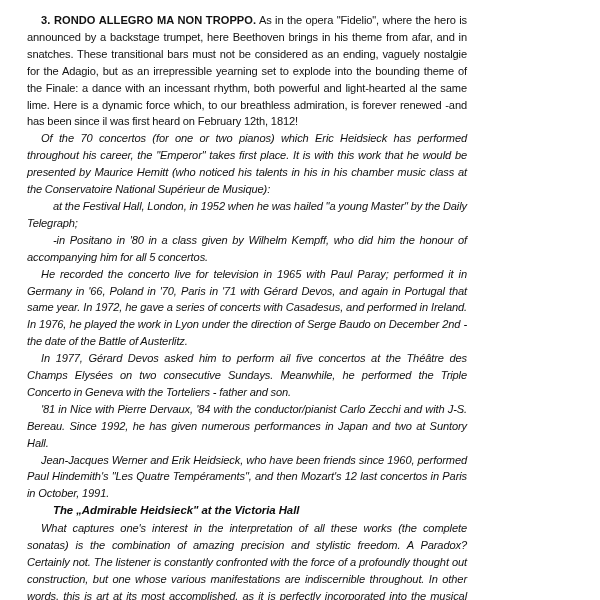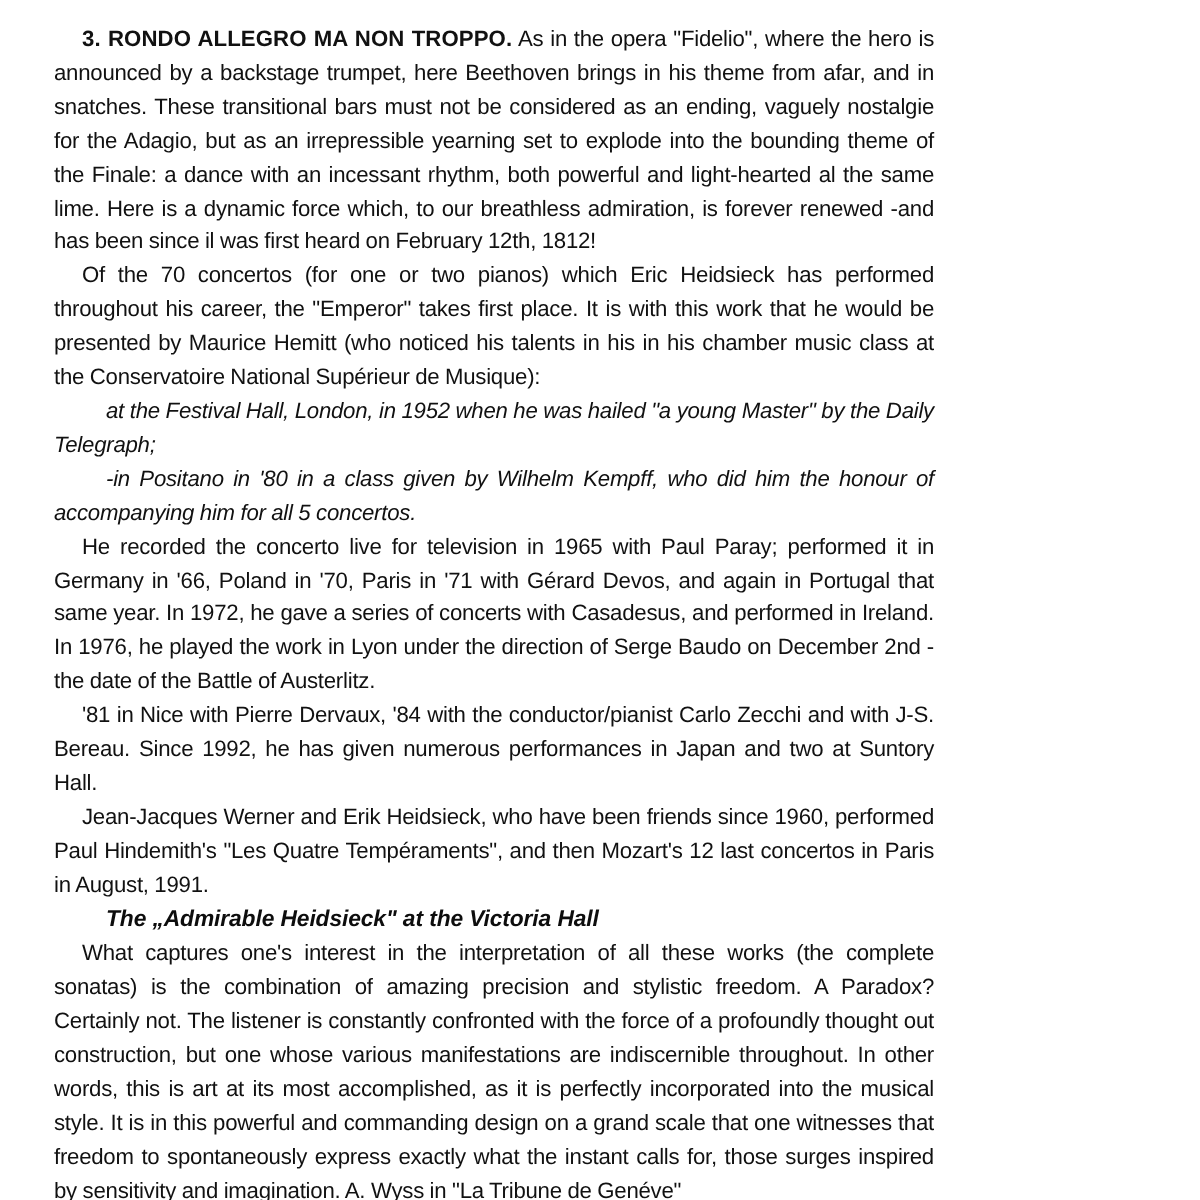--- a/index.html
+++ b/index.html
@@ -38,20 +38,21 @@
   .para-roman {
     font-style: normal;
     text-indent: 14px;
   }
   .para-roman .movement-title {
     font-weight: bold;
     letter-spacing: 0.05px;
   }
   
   .para-italic {
+    font-style: italic;
     text-indent: 14px;
   }
   
   .para-venue {
     font-style: italic;
     text-indent: 26px;
   }
   .subhead {
     margin: 0;
     font-size: 11.4px;
@@ -75,24 +76,25 @@
   <p class="para para-roman last-line-flat"><span class="movement-title">3. RONDO ALLEGRO MA NON TROPPO.</span><span> As in the opera "Fidelio", where the hero is announced by a backstage trumpet, here Beethoven brings in his theme from afar, and in snatches. These transitional bars must not be considered as an ending, vaguely nostalgie for the Adagio, but as an irrepressible yearning set to explode into the bounding theme of the Finale: a dance with an incessant rhythm, both powerful and light-hearted al the same lime. Here is a dynamic force which, to our breathless admiration, is forever renewed -and has been since il was first heard on February 12th, 1812!</span></p>
 
   <p class="para para-italic">Of the 70 concertos (for one or two pianos) which Eric Heidsieck has performed throughout his career, the "Emperor" takes first place. It is with this work that he would be presented by Maurice Hemitt (who noticed his talents in his in his chamber music class at the Conservatoire National Supérieur de Musique):</p>
 
   <p class="para para-venue last-line-flat">at the Festival Hall, London, in 1952 when he was hailed "a young Master" by the Daily Telegraph;</p>
 
   <p class="para para-venue">-in Positano in '80 in a class given by Wilhelm Kempff, who did him the honour of accompanying him for all 5 concertos.</p>
 
   <p class="para para-italic">He recorded the concerto live for television in 1965 with Paul Paray; performed it in Germany in '66, Poland in '70, Paris in '71 with Gérard Devos, and again in Portugal that same year. In 1972, he gave a series of concerts with Casadesus, and performed in Ireland. In 1976, he played the work in Lyon under the direction of Serge Baudo on December 2nd -the date of the Battle of Austerlitz.</p>
 
+  <p class="para para-italic">In 1977, Gérard Devos asked him to perform ail five concertos at the Théâtre des Champs Elysées on two consecutive Sundays. Meanwhile, he performed the Triple Concerto in Geneva with the Torteliers - father and son.</p>
 
 
 
   <p class="para para-italic">'81 in Nice with Pierre Dervaux, '84 with the conductor/pianist Carlo Zecchi and with J-S. Bereau. Since 1992, he has given numerous performances in Japan and two at Suntory Hall.</p>
 
-  <p class="para para-italic">Jean-Jacques Werner and Erik Heidsieck, who have been friends since 1960, performed Paul Hindemith's "Les Quatre Tempéraments", and then Mozart's 12 last concertos in Paris in August, 1991.</p>
+  <p class="para para-italic">Jean-Jacques Werner and Erik Heidsieck, who have been friends since 1960, performed Paul Hindemith's "Les Quatre Tempéraments", and then Mozart's 12 last concertos in Paris in October, 1991.</p>
 
   <p class="subhead">The „Admirable Heidsieck" at the Victoria Hall</p>
 
   <p class="para para-italic last-line-flat">What captures one's interest in the interpretation of all these works (the complete sonatas) is the combination of amazing precision and stylistic freedom. A Paradox? Certainly not. The listener is constantly confronted with the force of a profoundly thought out construction, but one whose various manifestations are indiscernible throughout. In other words, this is art at its most accomplished, as it is perfectly incorporated into the musical style. It is in this powerful and commanding design on a grand scale that one witnesses that freedom to spontaneously express exactly what the instant calls for, those surges inspired by sensitivity and imagination. A. Wyss in "La Tribune de Genéve"</p>
 
 </div>
 
 </body></html>

